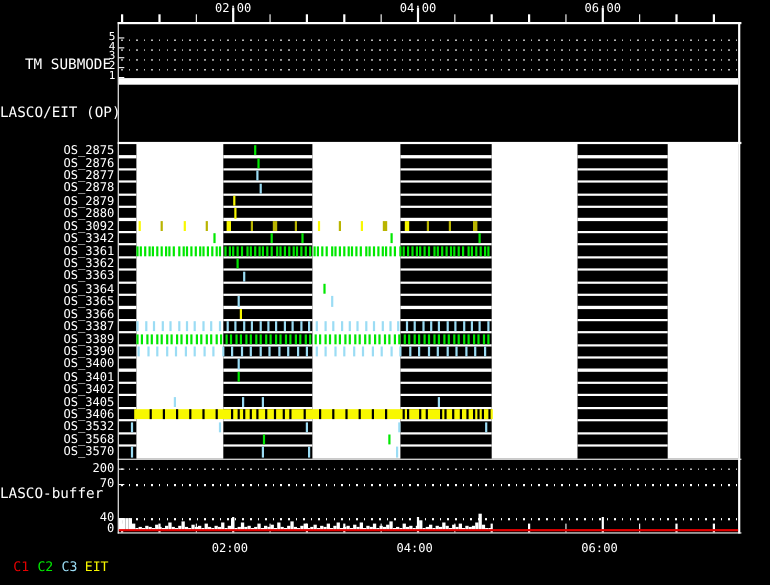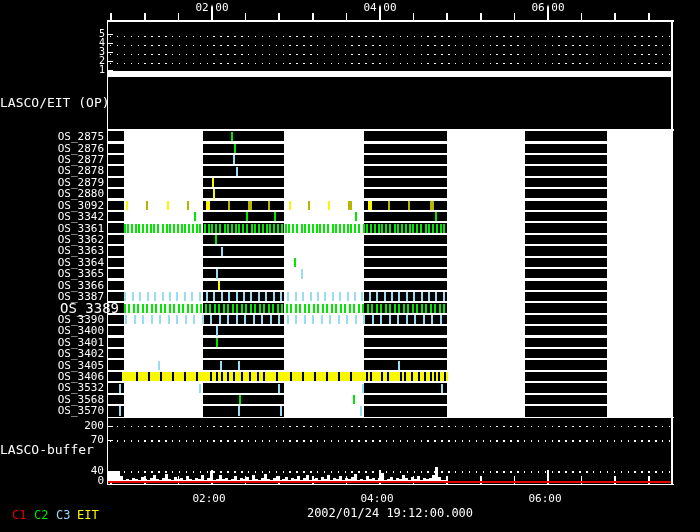--- a/index.html
+++ b/index.html
@@ -9,23 +9,23 @@
   #tm-label{left:0;top:52px;width:101px;text-align:right;font-size:13px;}
   #eit-label{left:0;top:95px;width:101px;text-align:right;font-size:13px;}
   #buffer-label{left:0;top:442px;width:90px;text-align:right;font-size:13px;}
   #date-label{left:290px;top:506px;width:200px;text-align:center;font-size:12px;}
   .dot{background:repeating-linear-gradient(90deg,#fff 0 1.4px,transparent 1.4px 6.9px);}
 </style>
 </head>
 <body>
 
 <div class="screen" id="screen">
+  <div class="lbl" id="tm-label">TM SUBMODE</div>
   <div class="lbl" id="eit-label">LASCO/EIT (OP)</div>
   <div class="lbl" id="buffer-label">LASCO-buffer</div>
-  <div class="lbl" id="date-label">2002/01/24 19:12:00.000</div>
 <div style="position: absolute; left: 106.5px; top: 20px; width: 567px; height: 1.5px; background: rgb(255, 255, 255);"></div>
     <div style="position: absolute; left: 106.5px; top: 483.6px; width: 567px; height: 1.5px; background: rgb(255, 255, 255);"></div>
     <div style="position: absolute; left: 110.45px; top: 12.5px; width: 1.5px; height: 7.5px; background: rgb(255, 255, 255);"></div>
     <div style="position: absolute; left: 110.45px; top: 475.5px; width: 1.5px; height: 8px; background: rgb(255, 255, 255);"></div>
     <div style="position: absolute; left: 144.05px; top: 12.5px; width: 1.5px; height: 7.5px; background: rgb(255, 255, 255);"></div>
     <div style="position: absolute; left: 144.05px; top: 475.5px; width: 1.5px; height: 8px; background: rgb(255, 255, 255);"></div>
     <div style="position: absolute; left: 177.65px; top: 12.5px; width: 1.5px; height: 7.5px; background: rgb(255, 255, 255);"></div>
     <div style="position: absolute; left: 177.65px; top: 475.5px; width: 1.5px; height: 8px; background: rgb(255, 255, 255);"></div>
     <div style="position: absolute; left: 211.25px; top: 7px; width: 1.5px; height: 13px; background: rgb(255, 255, 255);"></div>
     <div style="position: absolute; left: 211.25px; top: 470px; width: 1.5px; height: 13.6px; background: rgb(255, 255, 255);"></div>
@@ -349,21 +349,21 @@
     <div style="position: absolute; left: 376px; top: 292.18px; width: 2.2px; height: 9.2px; background: rgb(155, 220, 244);"></div>
     <div style="position: absolute; left: 384px; top: 292.18px; width: 2.2px; height: 9.2px; background: rgb(155, 220, 244);"></div>
     <div style="position: absolute; left: 391px; top: 292.18px; width: 2.2px; height: 9.2px; background: rgb(155, 220, 244);"></div>
     <div style="position: absolute; left: 398px; top: 292.18px; width: 2.2px; height: 9.2px; background: rgb(155, 220, 244);"></div>
     <div style="position: absolute; left: 406px; top: 292.18px; width: 2.2px; height: 9.2px; background: rgb(155, 220, 244);"></div>
     <div style="position: absolute; left: 413px; top: 292.18px; width: 2.2px; height: 9.2px; background: rgb(155, 220, 244);"></div>
     <div style="position: absolute; left: 421px; top: 292.18px; width: 2.2px; height: 9.2px; background: rgb(155, 220, 244);"></div>
     <div style="position: absolute; left: 428px; top: 292.18px; width: 2.2px; height: 9.2px; background: rgb(155, 220, 244);"></div>
     <div style="position: absolute; left: 435px; top: 292.18px; width: 2.2px; height: 9.2px; background: rgb(155, 220, 244);"></div>
     <div style="position: absolute; left: 443px; top: 292.18px; width: 2.2px; height: 9.2px; background: rgb(155, 220, 244);"></div>
-    <div style="position: absolute; left: 0px; top: 302.5px; width: 104px; text-align: right; font-size: 14px; line-height: 11.42px; height: 11.42px; white-space: pre; padding-left: 15px;">OS_3389</div>
+    <div style="position: absolute; left: 0px; top: 302.5px; width: 104px; text-align: right; font-size: 11px; line-height: 11.42px; height: 11.42px; white-space: pre;">OS_3389</div>
     <div style="position: absolute; left: 124px; top: 303.6px; width: 2.2px; height: 9.2px; background: rgb(0, 232, 0);"></div>
     <div style="position: absolute; left: 128px; top: 303.6px; width: 2.2px; height: 9.2px; background: rgb(0, 232, 0);"></div>
     <div style="position: absolute; left: 133px; top: 303.6px; width: 2.2px; height: 9.2px; background: rgb(0, 232, 0);"></div>
     <div style="position: absolute; left: 137px; top: 303.6px; width: 2.2px; height: 9.2px; background: rgb(0, 232, 0);"></div>
     <div style="position: absolute; left: 142px; top: 303.6px; width: 2.2px; height: 9.2px; background: rgb(0, 232, 0);"></div>
     <div style="position: absolute; left: 146px; top: 303.6px; width: 2.2px; height: 9.2px; background: rgb(0, 232, 0);"></div>
     <div style="position: absolute; left: 151px; top: 303.6px; width: 2.2px; height: 9.2px; background: rgb(0, 232, 0);"></div>
     <div style="position: absolute; left: 155px; top: 303.6px; width: 2.2px; height: 9.2px; background: rgb(0, 232, 0);"></div>
     <div style="position: absolute; left: 160px; top: 303.6px; width: 2.2px; height: 9.2px; background: rgb(0, 232, 0);"></div>
     <div style="position: absolute; left: 164px; top: 303.6px; width: 2.2px; height: 9.2px; background: rgb(0, 232, 0);"></div>

